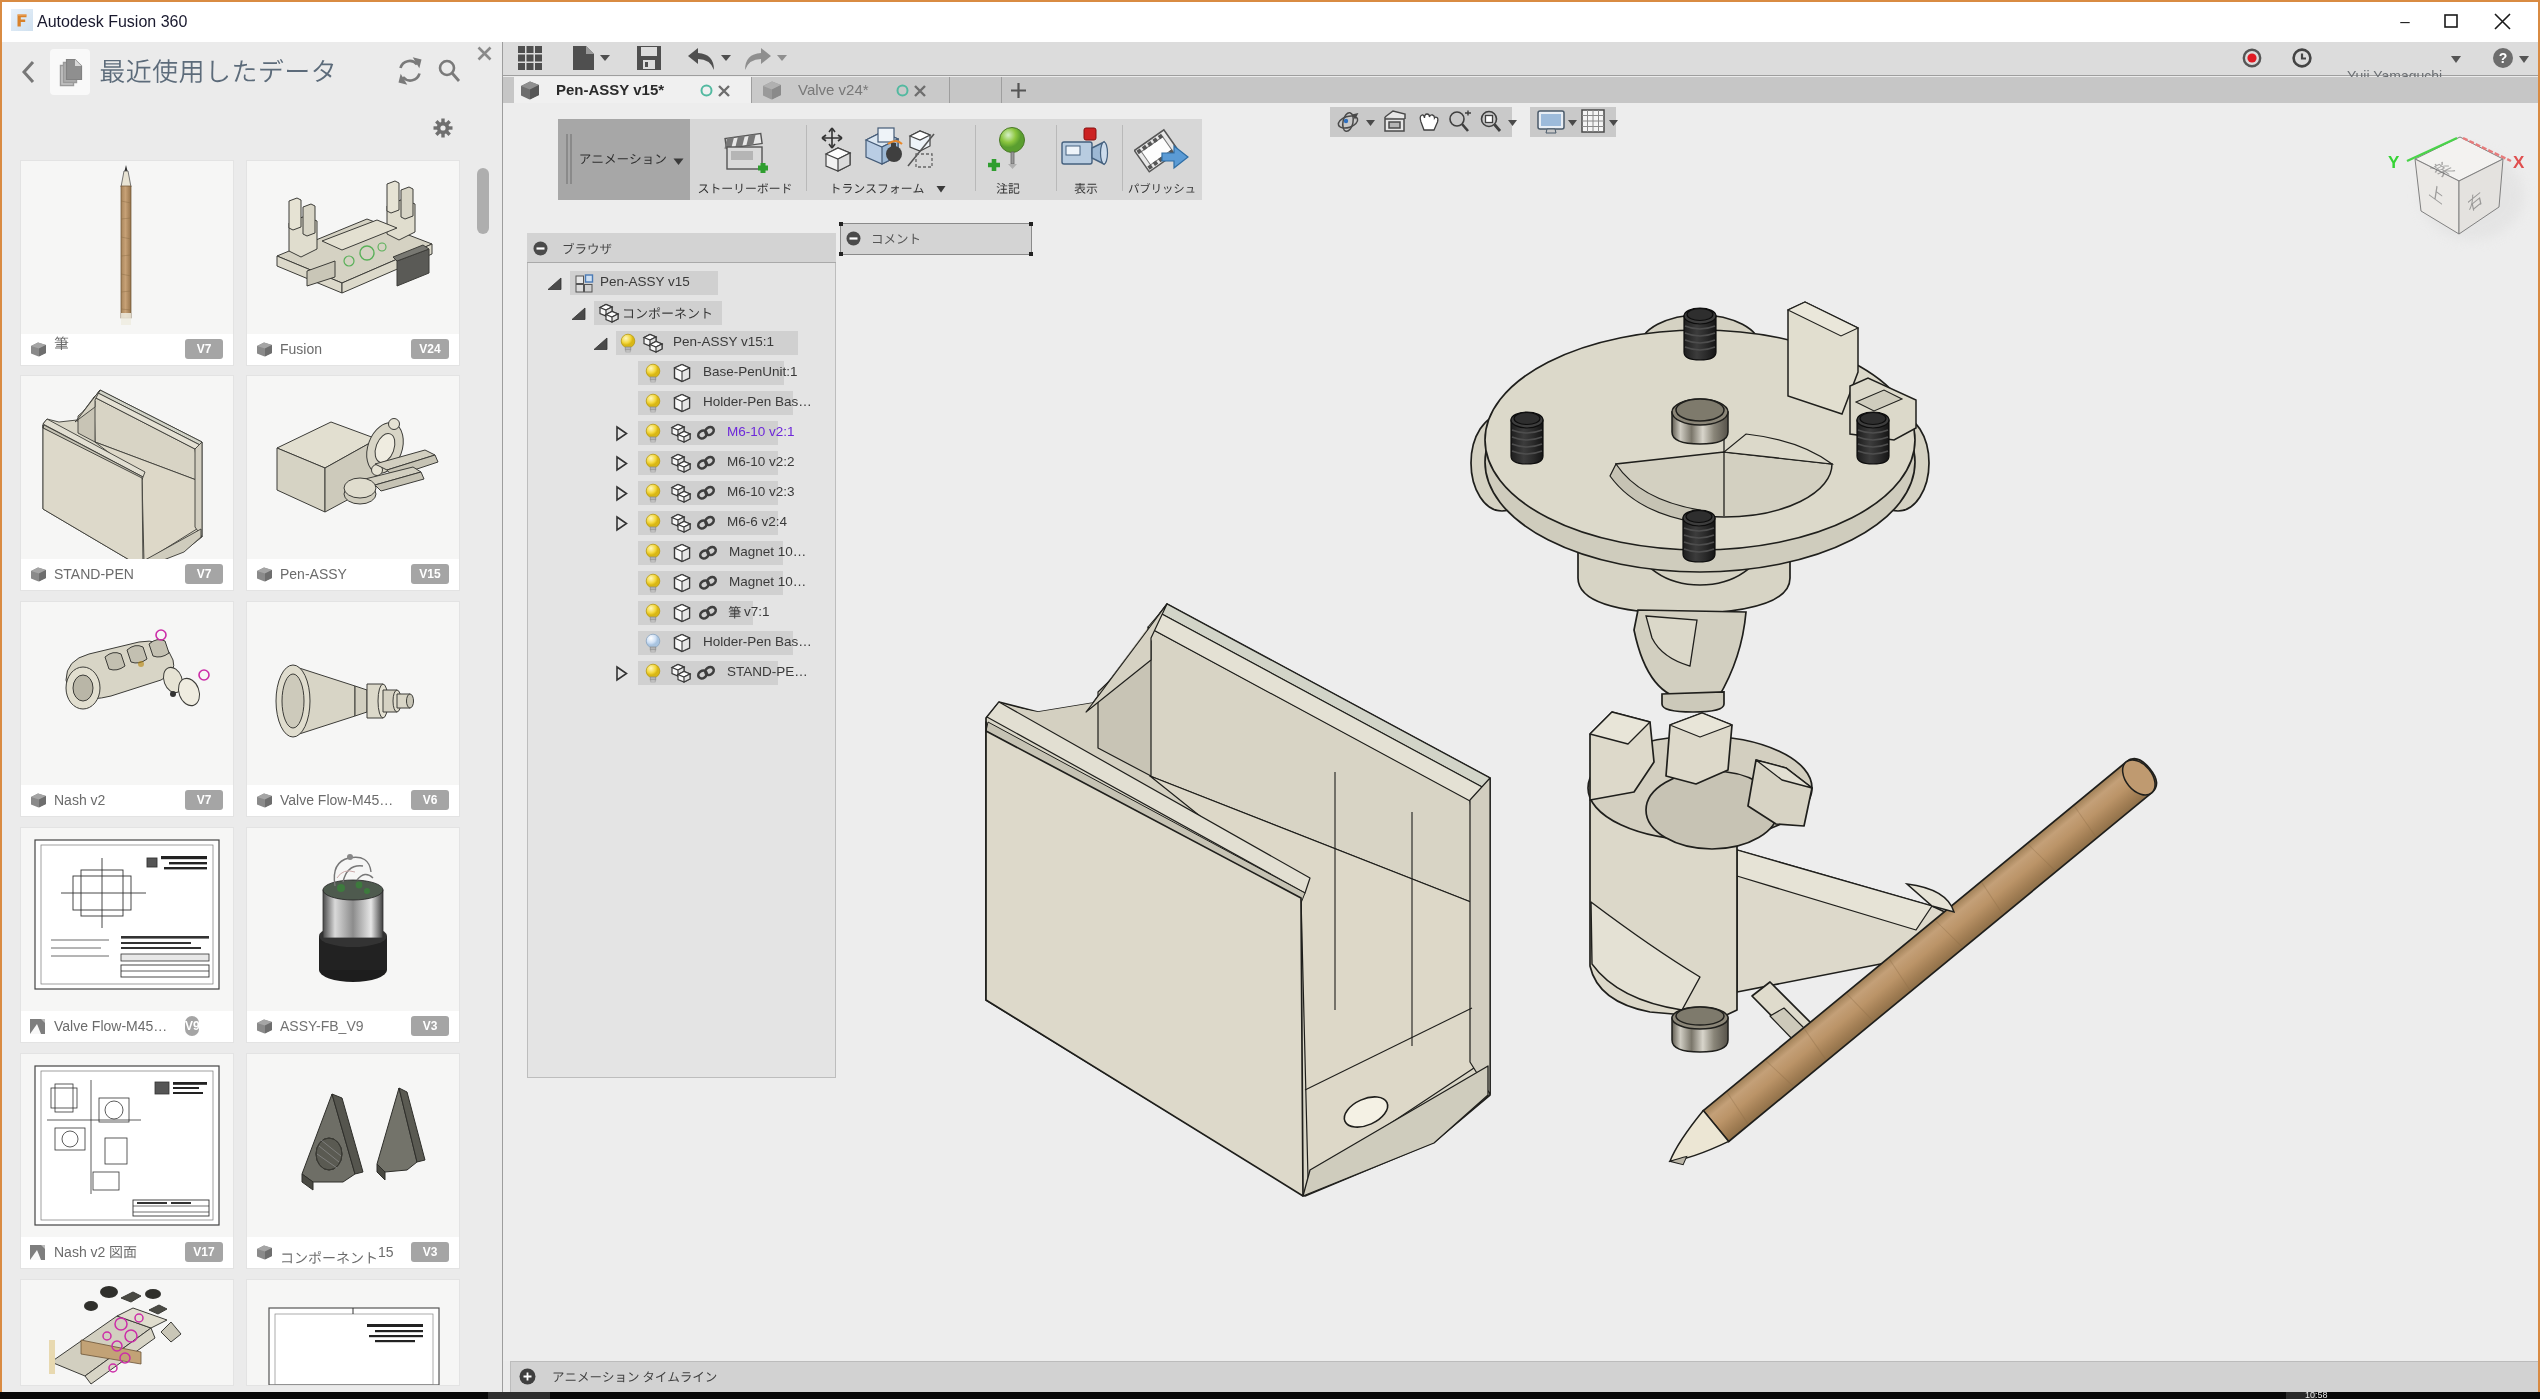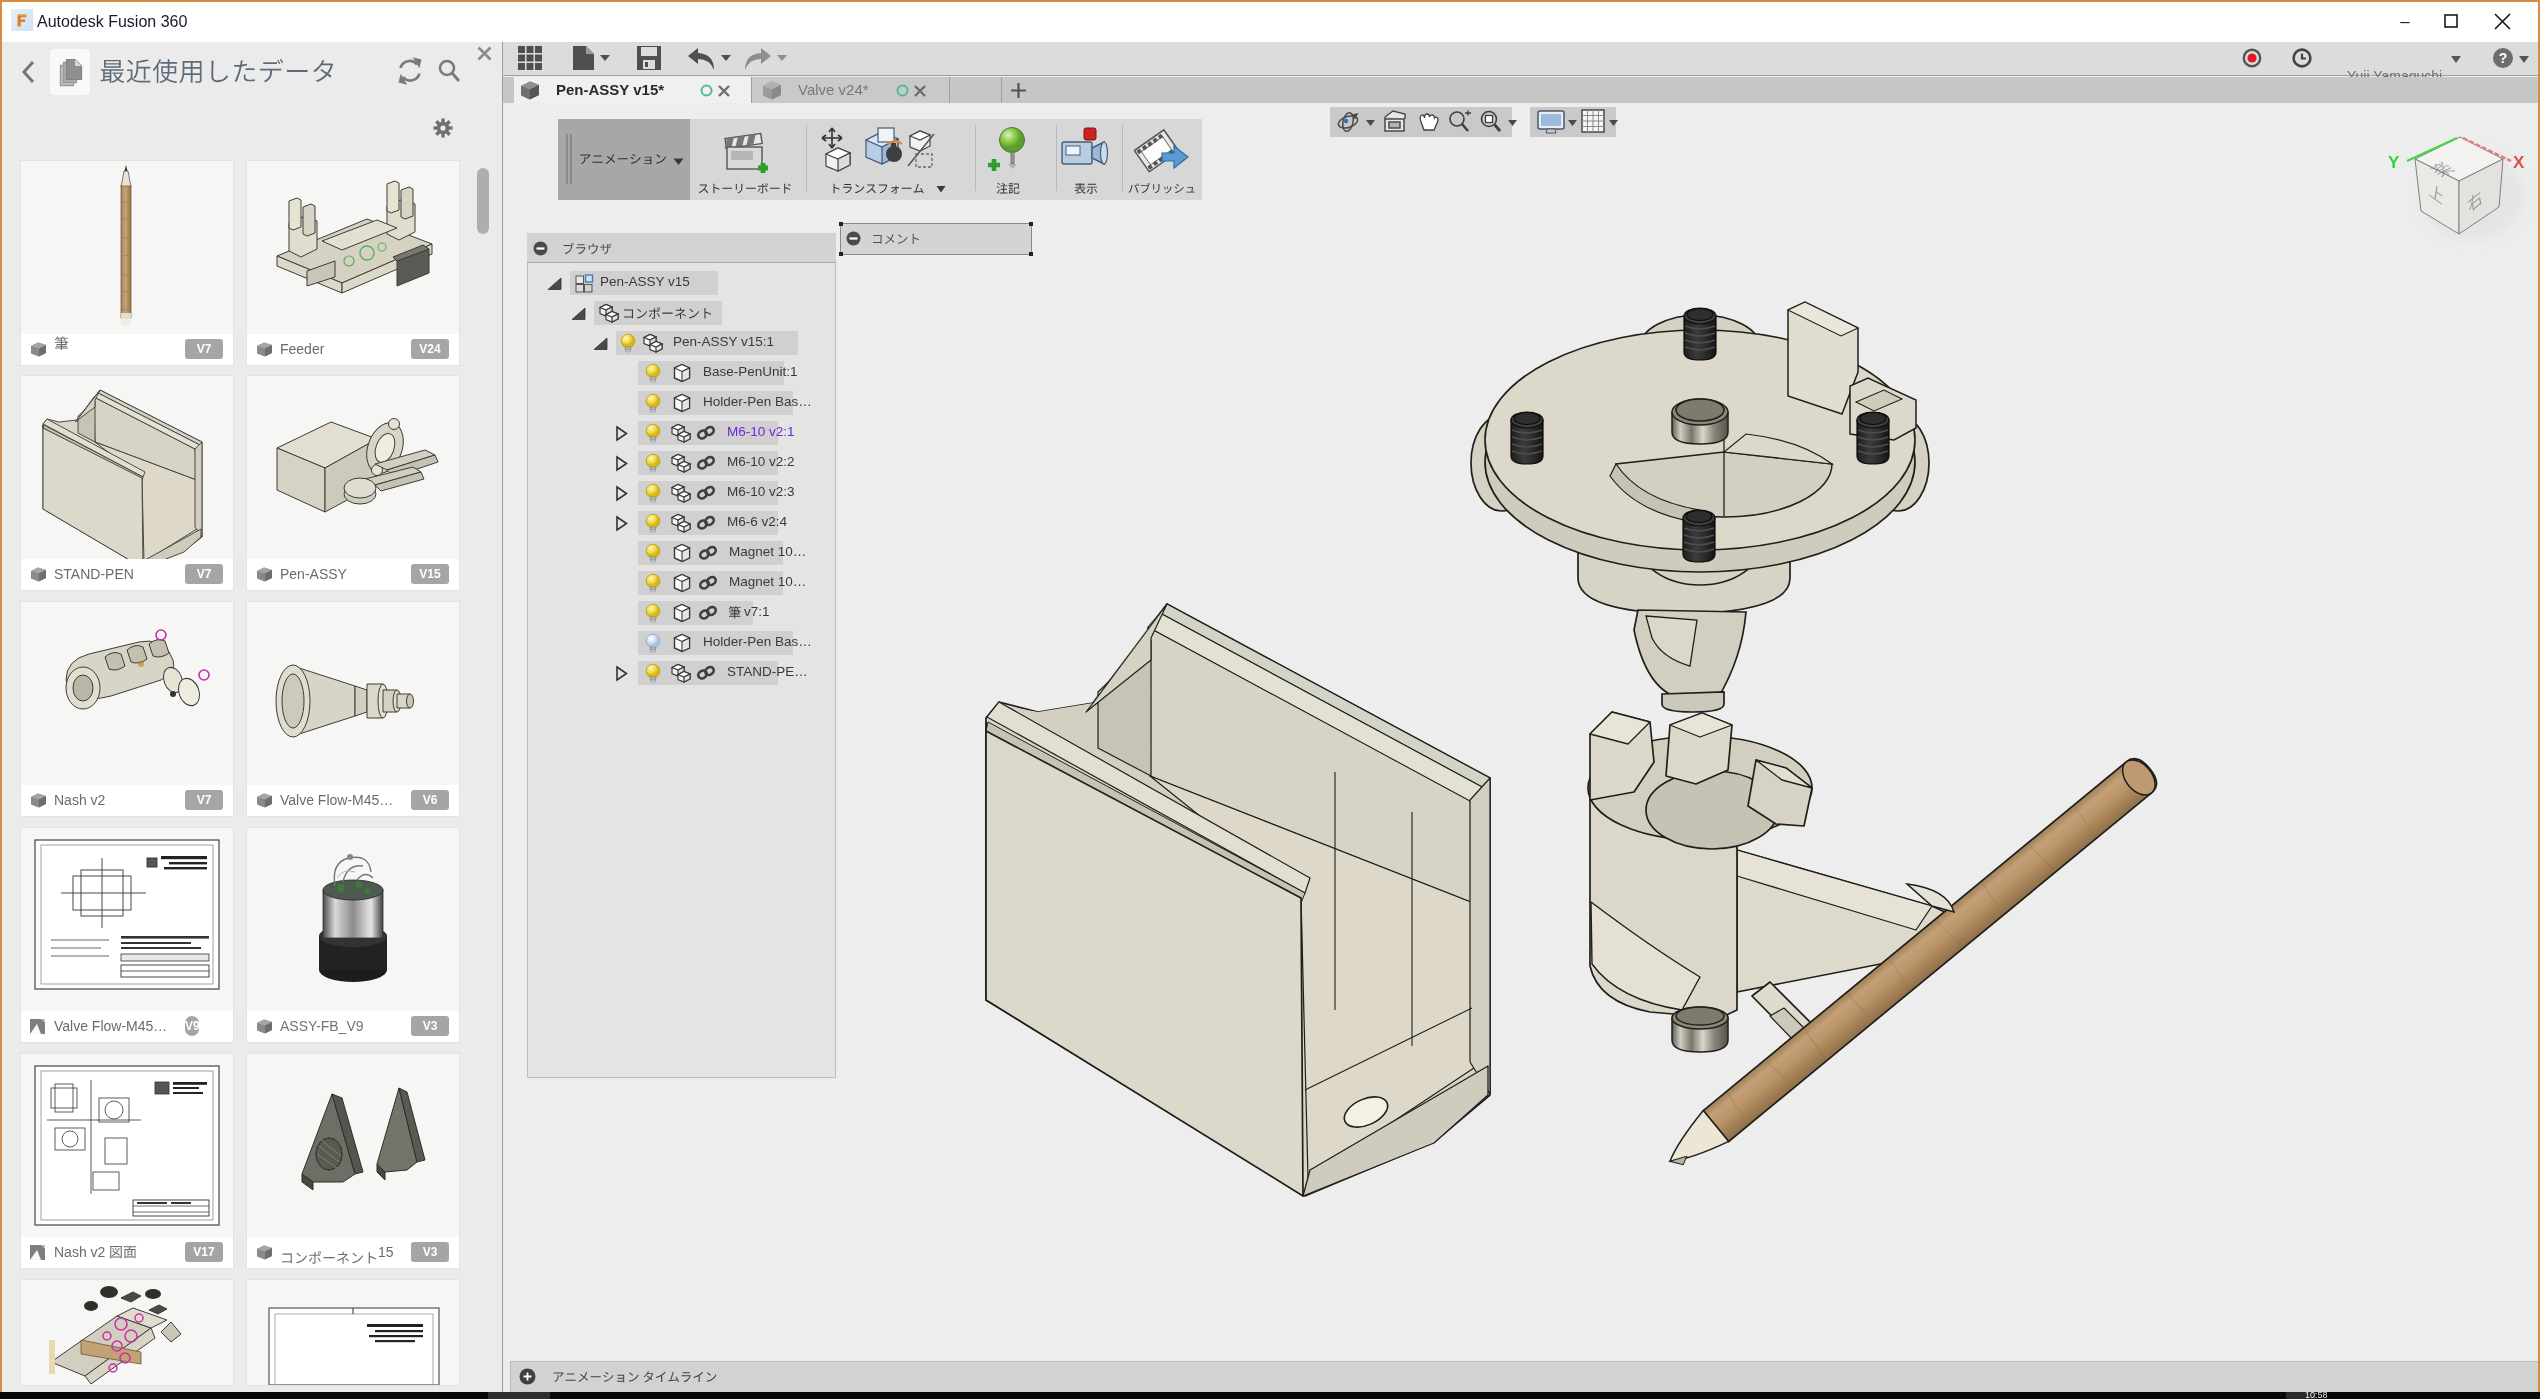--- a/index.html
+++ b/index.html
@@ -132,21 +132,21 @@
 <circle cx="102" cy="100" r="5" fill="none" stroke="#58b058" stroke-width="1.2"></circle>
 <circle cx="135" cy="86" r="4" fill="none" stroke="#58b058" stroke-width="1.1"></circle>
 </svg></div>
 <div class="abs" style="left:0px;top:173px;width:212px;height:31px;background:#ffffff;"></div>
 </div>
 <div class="abs" style="left:255px;top:341px;width:20px;height:17px;"><svg width="19" height="17" viewBox="0 0 19 17">
       <path d="M2 5 L9 1.5 L17 4 L17 12 L9.5 15.5 L2 12.5 Z" fill="#8a8a8a"></path>
       <path d="M2 5 L9 1.5 L17 4 L10 7.5 Z" fill="#a5a5a5"></path>
       <path d="M10 7.5 L17 4 L17 12 L10 15.5 Z" fill="#6e6e6e"></path>
     </svg></div>
-<div class="abs" style="left:280px;top:334px;width:130px;height:31px;font-size:14px;color:#6b6b6b;line-height:31px;white-space:nowrap;overflow:hidden;">Feeder</div>
+<div class="abs" style="left:280px;top:334px;width:130px;height:31px;font-size:14px;color:#6b6b6b;line-height:31px;white-space:nowrap;overflow:hidden;">Fusion</div>
 <div class="abs" style="left:411px;top:339px;width:38px;height:20px;background:#a5a5a5;border-radius:3px;color:#fff;font-size:12px;font-weight:bold;text-align:center;line-height:20px;">V24</div>
 <div class="abs" style="left:21px;top:376px;width:212px;height:214px;background:#f6f6f5;box-shadow:0 0 0 1px #e3e3e3;">
     <div class="abs" style="left:0px;top:0px;width:212px;height:183px;"><svg width="212" height="183" viewBox="0 0 212 183" xmlns="http://www.w3.org/2000/svg">
 <g stroke="#3c3c38" stroke-width="0.9" stroke-linejoin="round">
           <polygon points="22,48 26,43 38,46 56,44 79,14 181,66 181,161 163,175 122,192 22,133" fill="#d9d6c7"></polygon>
           <polygon points="56,44 73,21 174,73 178,105 123,133 121,102 58,47" fill="#d4d0c1"></polygon>
           <polygon points="73,21 174,73 178,105 74,66" fill="#d8d4c5"></polygon>
           <polygon points="74,66 178,105 179,151 123,186 121,102" fill="#ddd8c8"></polygon>
           <polygon points="57,40 74,25 74,66 57,57" fill="#c8c4b5"></polygon>
           <polygon points="79,14 181,66 179,69 77,17" fill="#d2d4c8"></polygon>

